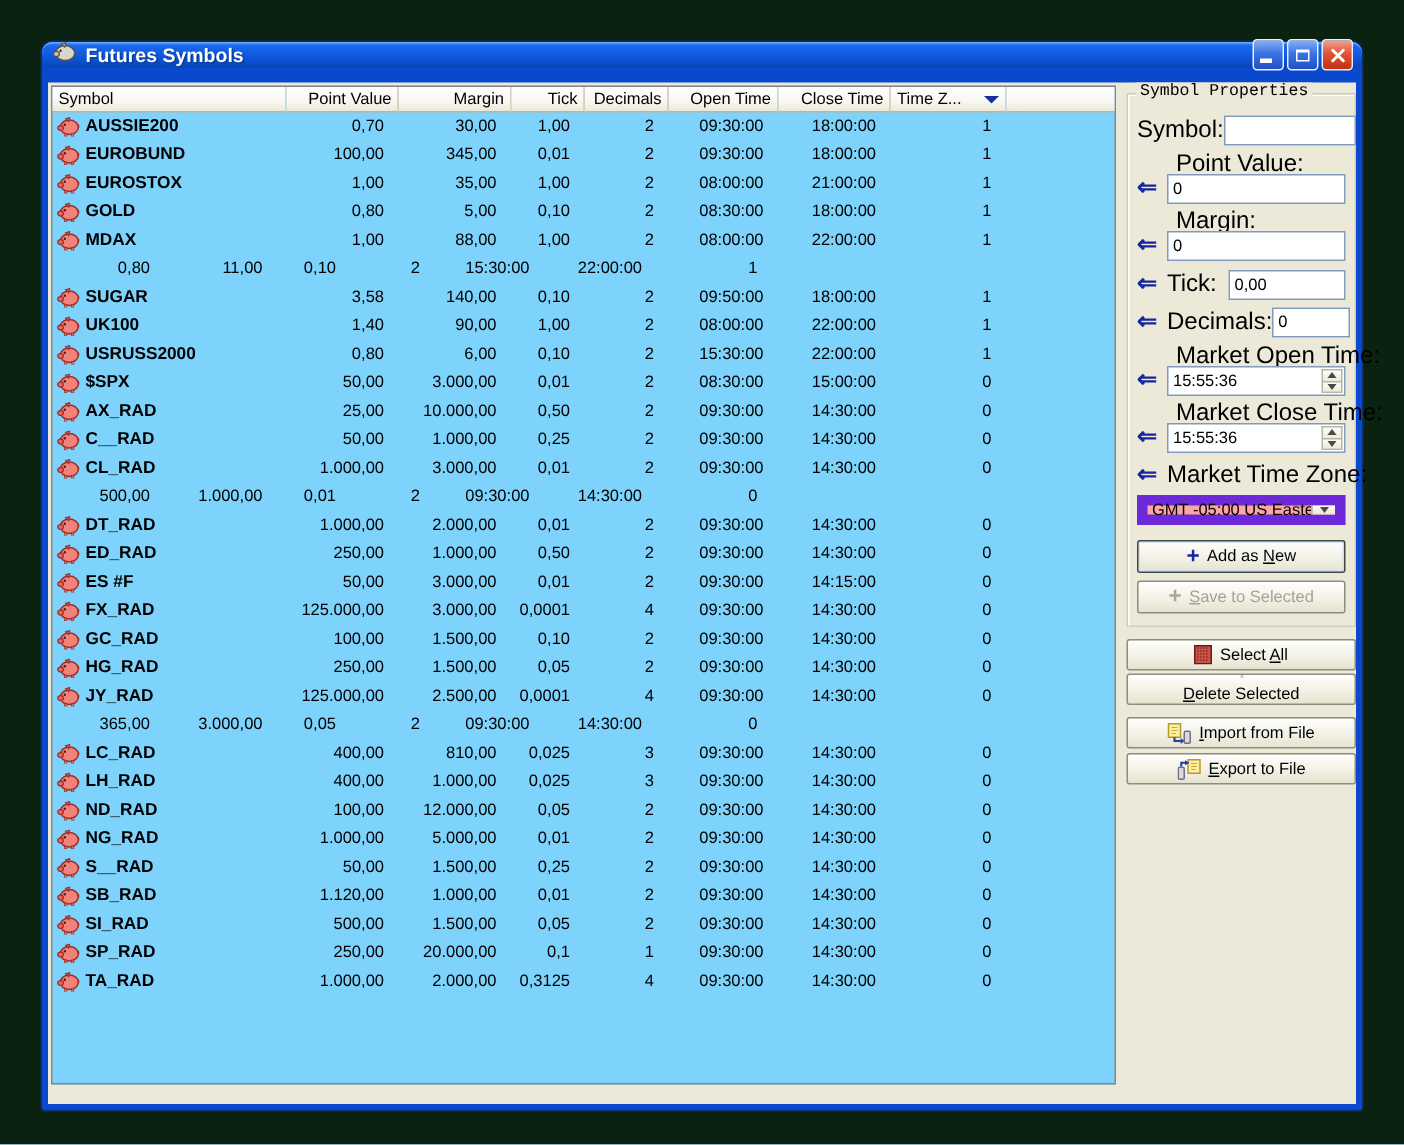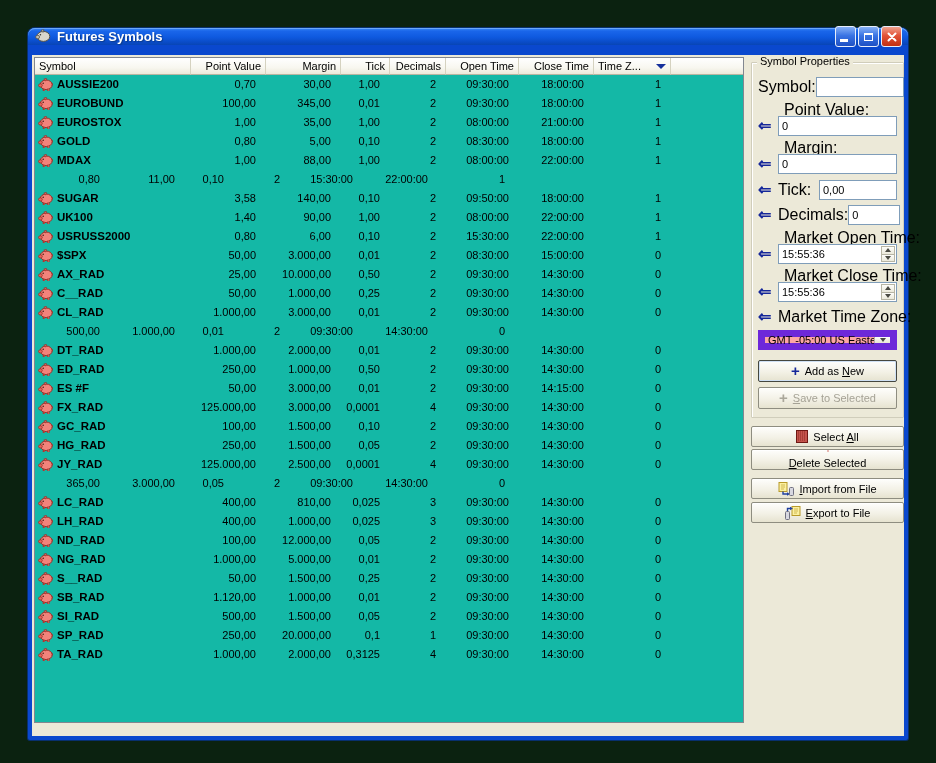--- a/index.html
+++ b/index.html
@@ -20,21 +20,21 @@
   .tb-btn { width:21px; height:21px; margin-left:2px; border-radius:3px; border:1px solid #e8eefb;
             display:flex; align-items:center; justify-content:center; position:relative; }
   .tb-blue { background:linear-gradient(180deg,#86b0f6 0%,#3a74e4 45%,#1e50c4 100%); }
   .tb-red  { background:linear-gradient(180deg,#f0a28e 0%,#e25338 45%,#c33012 100%); }
   .glyph-min { position:absolute; left:4px; bottom:4px; width:8px; height:3px; background:#fff; }
   .glyph-max { width:9px; height:8px; border:1px solid #fff; border-top:2px solid #fff; }
   .window-body { position:absolute; left:4px; right:4px; top:27px; bottom:4px; background:#ece9d8; }
 
   
   .listview { position:absolute; left:2px; top:2px; width:710px; height:666px;
-              background:#14b8a6; border:1px solid #828790; display:flex; flex-direction:column; }
+              background:#7dd3fc; border:1px solid #828790; display:flex; flex-direction:column; }
   .lv-header { display:flex; height:17px; flex:none; }
   .hc { height:17px; line-height:15px; padding:1px 4px 0 4px;
         background:linear-gradient(180deg,#ffffff 0%,#f8f7f0 60%,#ece9da 100%);
         border-right:1px solid #d5d2c0; border-bottom:1px solid #b8b5a2;
         white-space:nowrap; overflow:hidden; }
   .hc.num { text-align:right; }
   .hc.last { flex:1; border-right:none; }
   .c0{width:156px;} .c1{width:75px;} .c2{width:75px;} .c3{width:49px;}
   .c4{width:56px;} .c5{width:73px;} .c6{width:75px;} .c7{width:77px;}
   .hc-tz { display:flex; align-items:center; justify-content:space-between; }
@@ -44,21 +44,21 @@
   .lv-row { display:flex; height:19px; align-items:center; }
   .cell { height:19px; line-height:19px; white-space:nowrap; overflow:hidden; }
   .cell.num { text-align:right; padding-right:10px; }
   .cell.sym { display:flex; align-items:center; padding-left:3px; gap:4px; }
   .sym-text { font-weight:bold; font-size:11.5px; }
 
   
   .panel { position:absolute; left:719px; top:2px; width:153px; }
   .groupbox { position:relative; border:1px solid #d0cdbb; border-radius:1px;
               box-shadow:inset 1px 1px 0 #ffffff; margin-top:5px; padding:8px 6px; }
-  .groupbox-label { position:absolute; top:-8px; left:5px; background:#ece9d8; padding:0 3px; font-size:11px; }
+  .groupbox-label { position:absolute; top:-8px; left:5px; background:#ece9d8; padding:0 3px; font-size:11px;font-family:Liberation Mono, monospace; }
   .prow { display:flex; align-items:center; }
   .flabel { font-size:16px; white-space:nowrap; }
   .arrow-col { width:20px; flex:none; color:#15279a; font-weight:bold; font-size:16px; line-height:14px;
                text-align:left; cursor:default; }
   input.xp { border:1px solid #7f9db9; background:#fff; height:20px; font-family:"Liberation Sans",sans-serif;
              font-size:11px; padding:1px 3px; width:100%; }
   .spinbox { position:relative; flex:1; }
   .spinbox input { padding-right:17px; }
   .spin-btns { position:absolute; right:2px; top:2px; bottom:2px; width:14px; display:flex; flex-direction:column; }
   .spin-up,.spin-dn { flex:1; background:linear-gradient(180deg,#fdfdfa,#eceadb);

